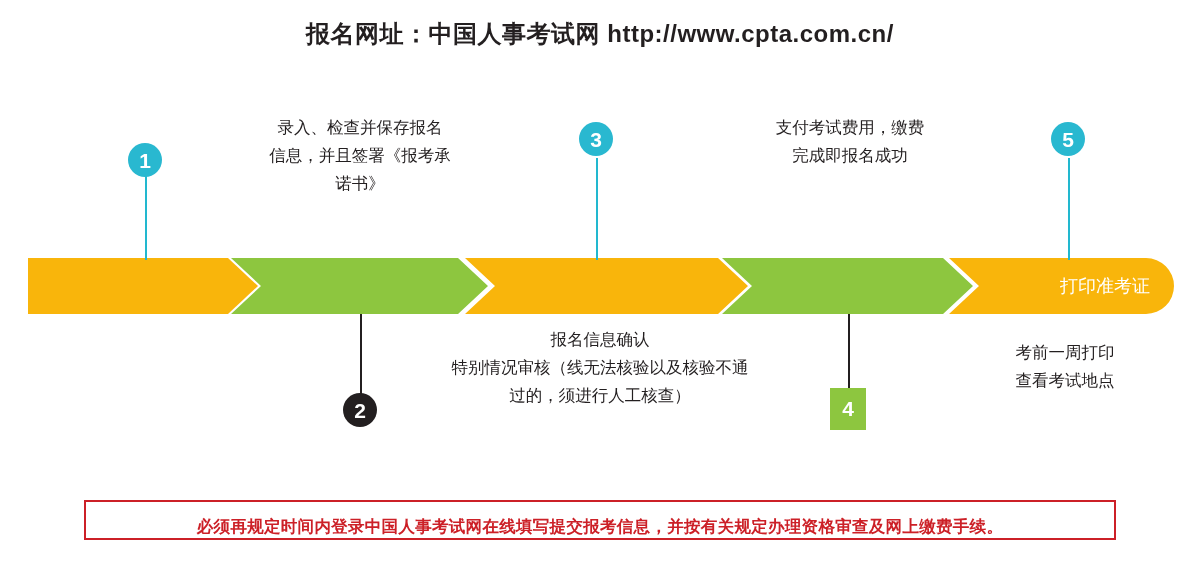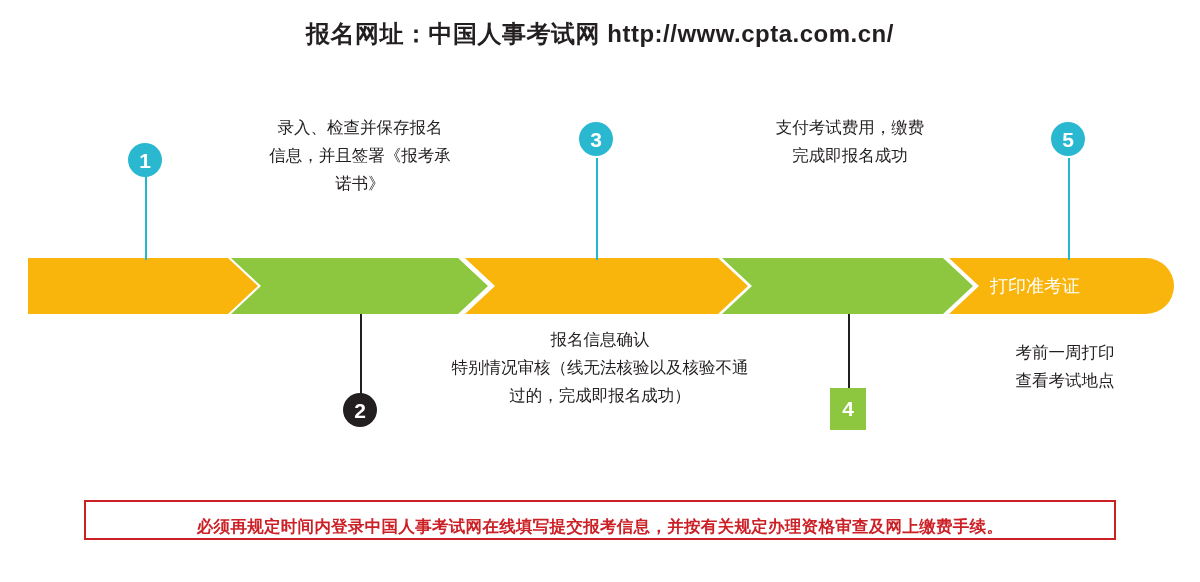--- a/index.html
+++ b/index.html
@@ -87,21 +87,21 @@
     font-size: 16.5px;
     font-weight: normal;
     color: #231f20;
     text-align: center;
     line-height: 1.7;
     white-space: pre-line;
   }
   .cap.inribbon {
     color: #ffffff;
     font-size: 18px;
-    text-align: left;
+    text-align: right;
     line-height: 1.2;
   }
 
   
   .footer {
     position: absolute;
     left: 84px;
     top: 500px;
     width: 1032px;
     height: 40px;
@@ -152,21 +152,21 @@
   <div class="conn dark" style="left:360px; top:314px; height:84px;"></div>
   <div class="circle dark" style="left:343px; top:393px;">2</div>
   <div class="cap" style="left:205px; top:113px; width:310px;">录入、检查并保存报名
 信息，并且签署《报考承
 诺书》</div>
 
   <div class="conn teal" style="left:596px; top:158px; height:102px;"></div>
   <div class="circle teal" style="left:579px; top:122px;">3</div>
   <div class="cap" style="left:380px; top:325px; width:440px;">报名信息确认
 特别情况审核（线无法核验以及核验不通
-过的，完成即报名成功）</div>
+过的，须进行人工核查）</div>
 
   <div class="conn dark" style="left:848px; top:314px; height:76px;"></div>
   <div class="sq" style="left:830px; top:388px;">4</div>
   <div class="cap" style="left:700px; top:113px; width:300px;">支付考试费用，缴费
 完成即报名成功</div>
 
   <div class="conn teal" style="left:1068px; top:158px; height:102px;"></div>
   <div class="circle teal" style="left:1051px; top:122px;">5</div>
   <div class="cap" style="left:940px; top:338px; width:250px;">考前一周打印
 查看考试地点</div>

